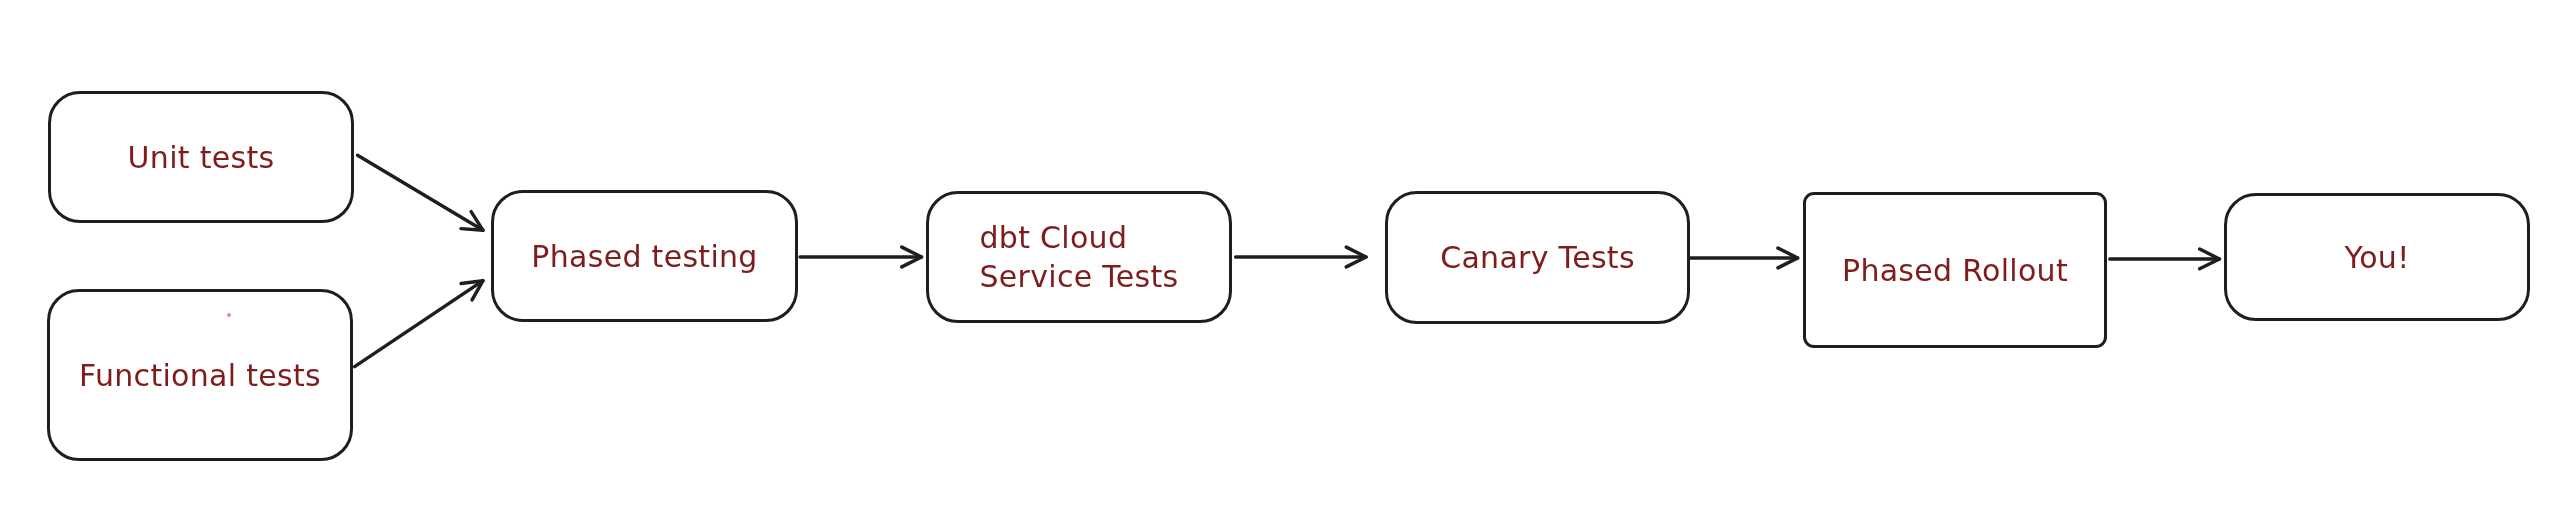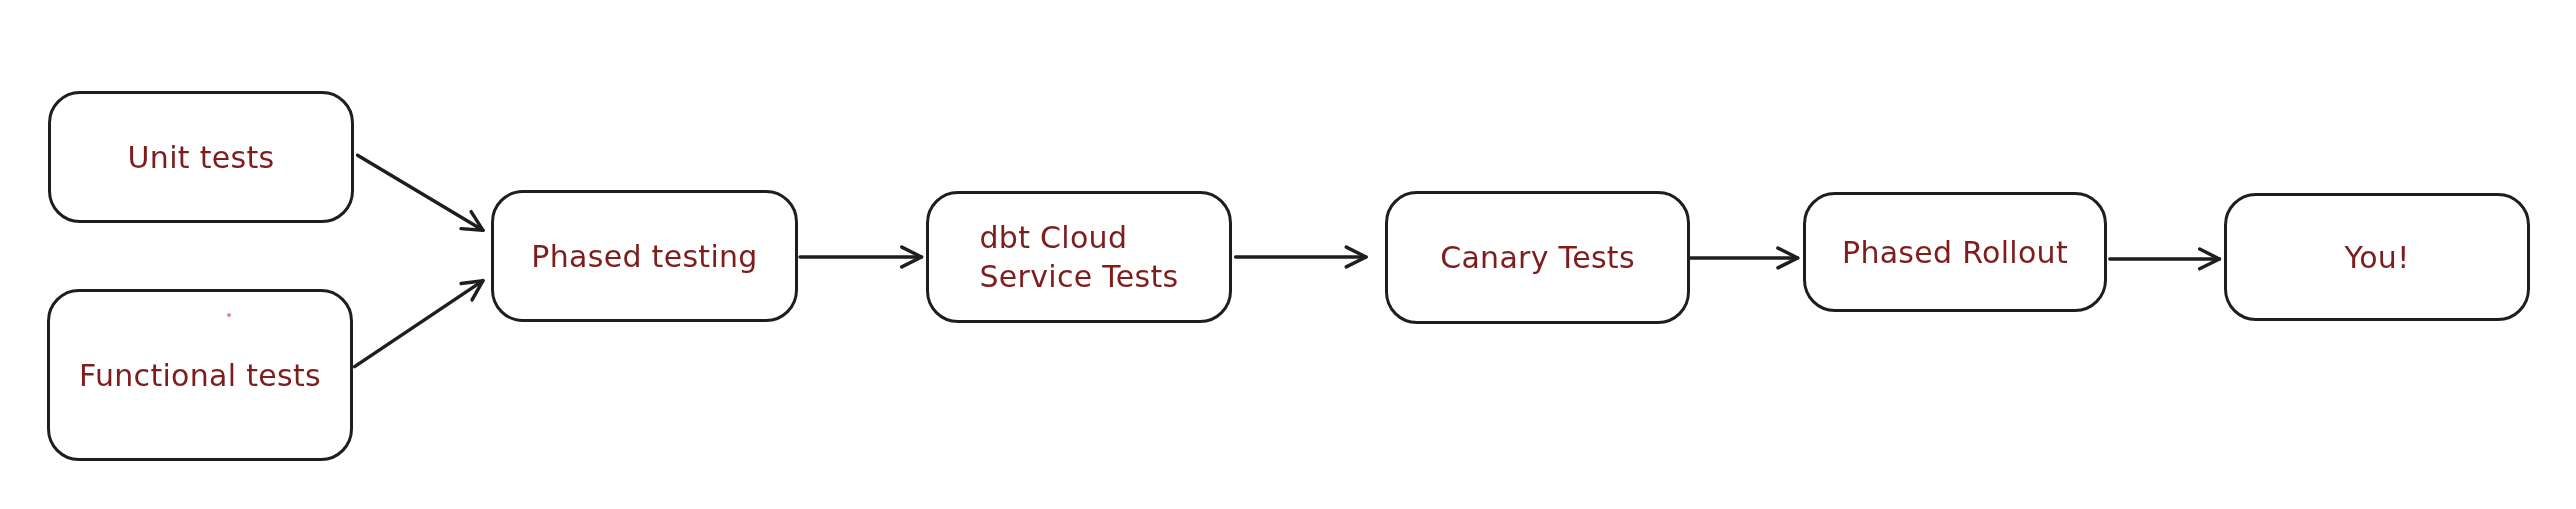--- a/index.html
+++ b/index.html
@@ -86,21 +86,21 @@
 
   <div class="node" style="left:926px; top:191px; width:306px; height:132px;">
     <span class="node-label">dbt Cloud
 Service Tests</span>
   </div>
 
   <div class="node" style="left:1371px; top:191px; width:305px; height:133px;margin-left:14px;">
     <span class="node-label">Canary Tests</span>
   </div>
 
-  <div class="node" style="left:1803px; top:192px; width:304px; height:120px;">
+  <div class="node" style="left:1803px; top:192px; width:304px; height:156px;border-radius:11px;">
     <span class="node-label">Phased Rollout</span>
   </div>
 
   <div class="node" style="left:2224px; top:193px; width:306px; height:128px;">
     <span class="node-label">You!</span>
   </div>
 
   <div class="artifact-dot"></div>
 
 </div>

